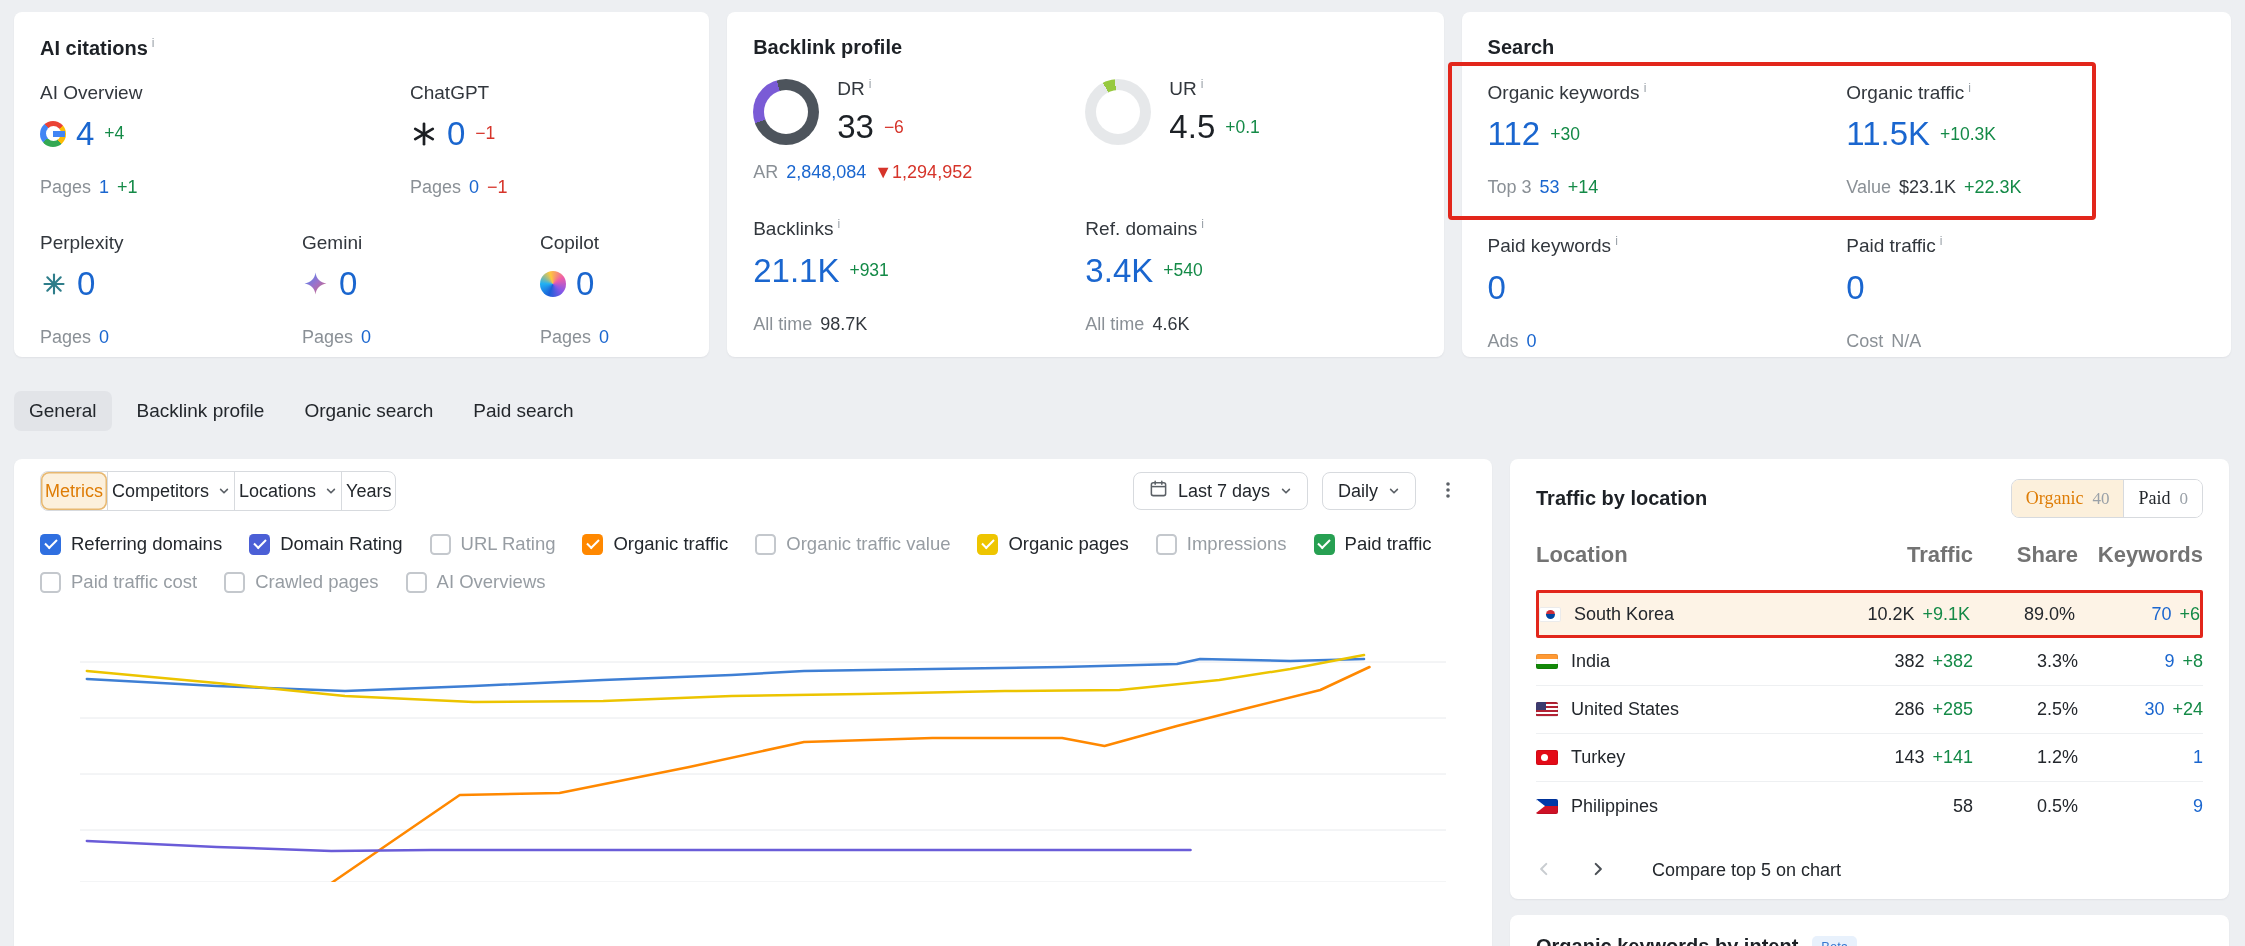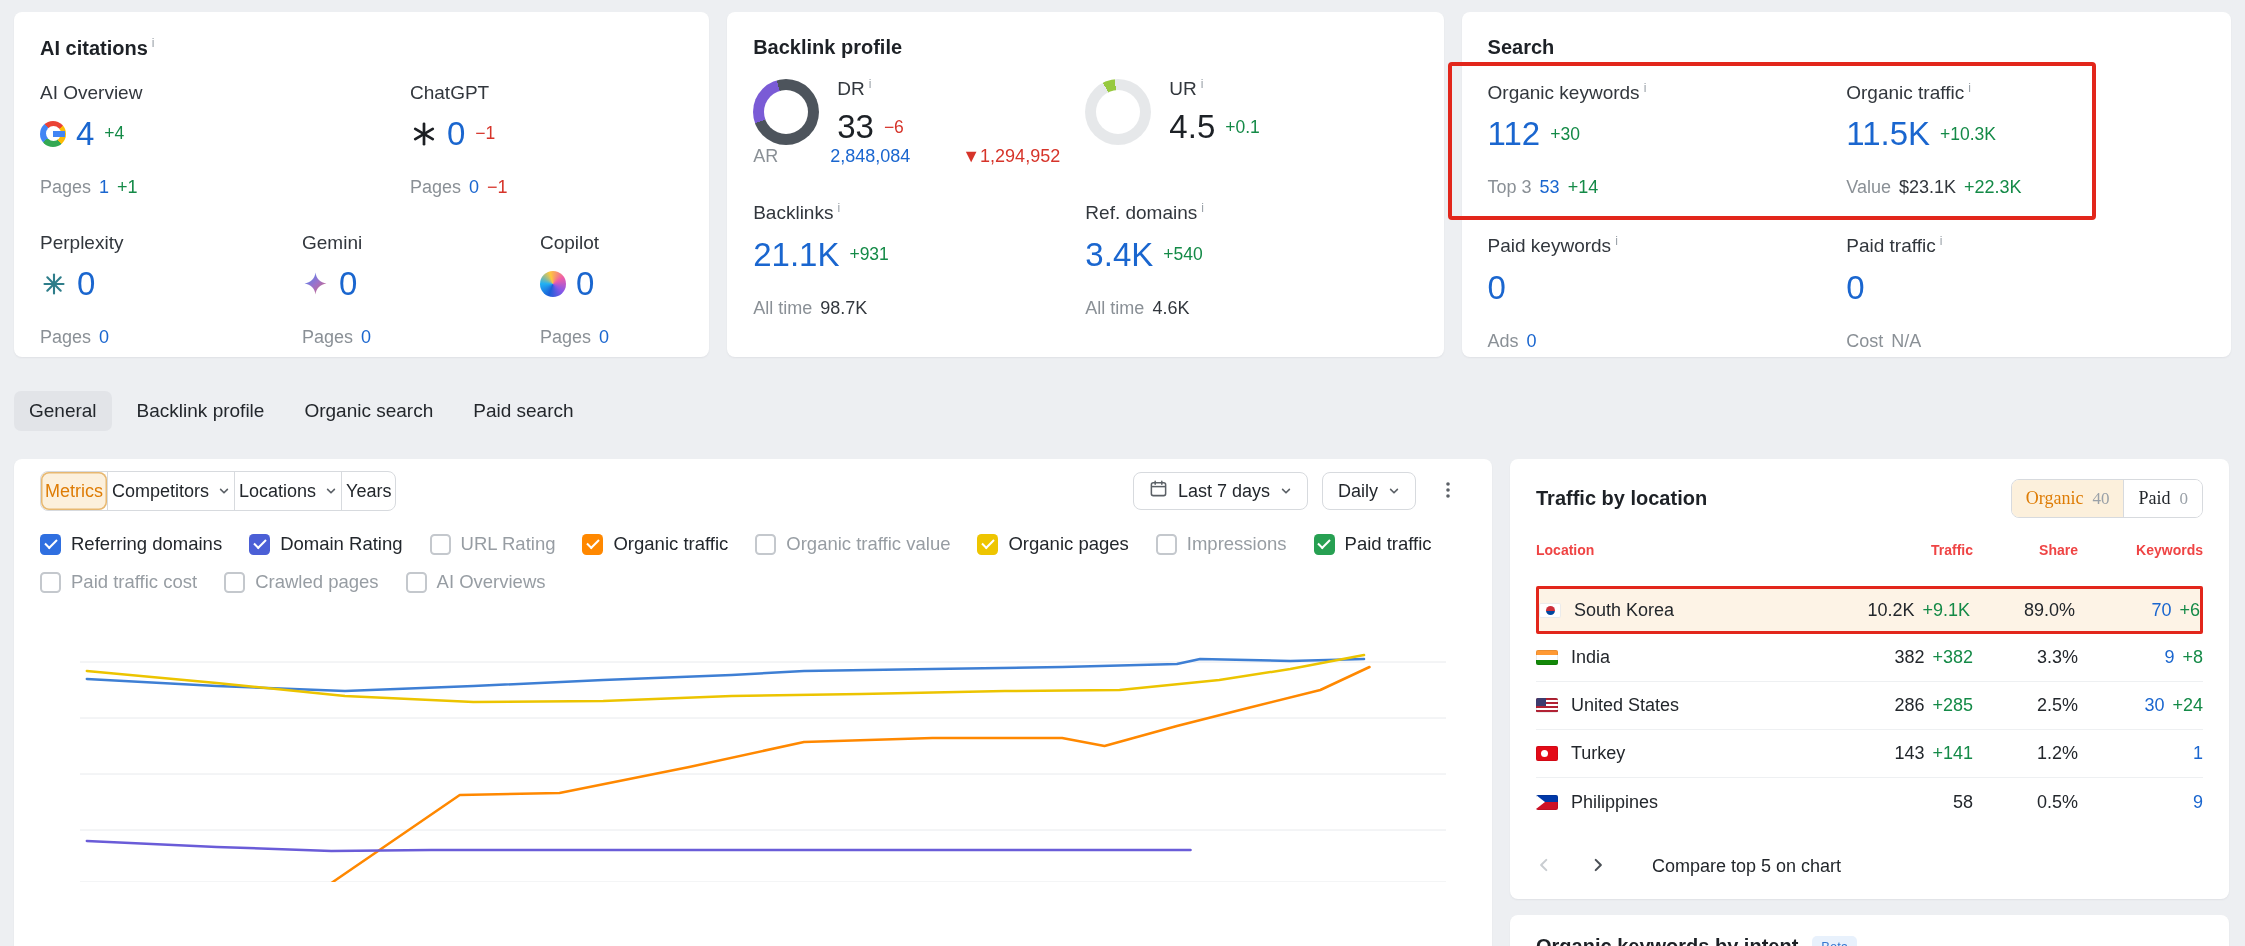--- a/index.html
+++ b/index.html
@@ -48,21 +48,21 @@
     background:conic-gradient(from 200deg,#1b5fd8,#21b1f3,#ffc83d,#ef5da8,#8a57e8,#1b5fd8); }
 
   
   .bl-grid { display:grid; grid-template-columns:1fr 1fr; margin-top:18px; row-gap:34px; }
   .dr-wrap { display:flex; align-items:center; gap:18px; }
   .donut { width:66px; height:66px; border-radius:50%; position:relative; flex:none; }
   .donut::after { content:""; position:absolute; inset:11px; border-radius:50%; background:#fff; }
   .donut-dr { background:conic-gradient(from 250deg,#7a5bd6 0 26%,#4d545c 26% 100%); }
   .donut-ur { background:conic-gradient(from 333deg,#97c93f 0 6%,#e6e8ea 6% 100%); }
   .dr-wrap .m-value { margin-top:8px; }
-  .ar-line { font-size:18px; color:#8a9096; display:flex; align-items:flex-start;gap:44px; }
+  .ar-line { margin-top:16px; font-size:18px; color:#8a9096; display:flex; align-items:flex-start; }
   .ar-line span + span { margin-left:8px; }
 
   
   .s-grid { display:grid; grid-template-columns:1fr 1fr; margin-top:22px; row-gap:36px; }
   .red-box { position:absolute; border:4px solid #e2261b; border-radius:4px; pointer-events:none; }
   .red-box-search { left:-14px; top:50px; width:648px; height:158px; }
 
   
   .tabs { display:flex; gap:10px; margin:34px 0 28px; align-items:center; }
   .tab { font-size:19px; padding:9px 15px; border-radius:7px; color:#23272c; cursor:pointer; }
@@ -106,22 +106,22 @@
 
   
   .tc-head { display:flex; align-items:center; }
   .seg { margin-left:auto; display:flex; border:1px solid #d7dade; border-radius:8px; overflow:hidden;font-family:Liberation Serif, serif; }
   .seg-btn { font-size:18px; padding:8px 14px; display:flex; gap:9px; align-items:center; background:#fff;
     color:#23272c; border:none; cursor:pointer; font-family:inherit; }
   .seg-btn + .seg-btn { border-left:1px solid #d7dade; }
   .seg-btn.active { background:#fcf0dc; color:#de7c05; }
   .seg-count { color:#9aa1a8; font-size:17px; }
   .tc-table { margin-top:24px; }
-  .t-head { display:grid; grid-template-columns:1fr 218px 105px 125px; font-size:14px; font-weight:700;
-    color:#ef4444; padding-bottom:28px; }
+  .t-head { display:grid; grid-template-columns:1fr 218px 105px 125px; font-size:22px; font-weight:700;
+    color:#737373; padding-bottom:22px; }
   .t-head .th { text-align:right; }
   .t-head .th.loc { text-align:left; }
   .t-row { display:grid; grid-template-columns:1fr 218px 105px 125px; align-items:center; height:48px;
     font-size:18px; border-bottom:1px solid #eef0f2; }
   .t-row:last-child { border-bottom:none; }
   .t-row.hl { border:3px solid #e2261b; background:#fdf3e6; border-radius:2px; }
   .c-loc { display:flex; align-items:center; gap:13px; }
   .c-num { text-align:right; }
   .dlt { margin-left:8px; }
   .flag { width:22px; height:15px; border-radius:2px; position:relative; overflow:hidden; flex:none;

